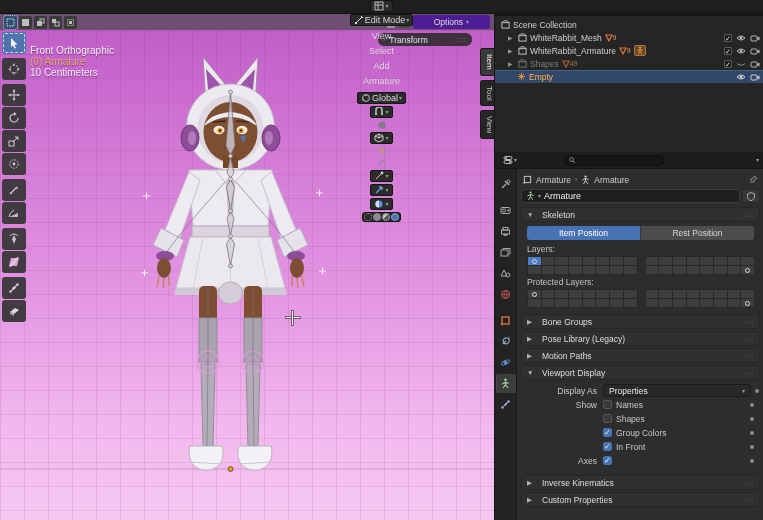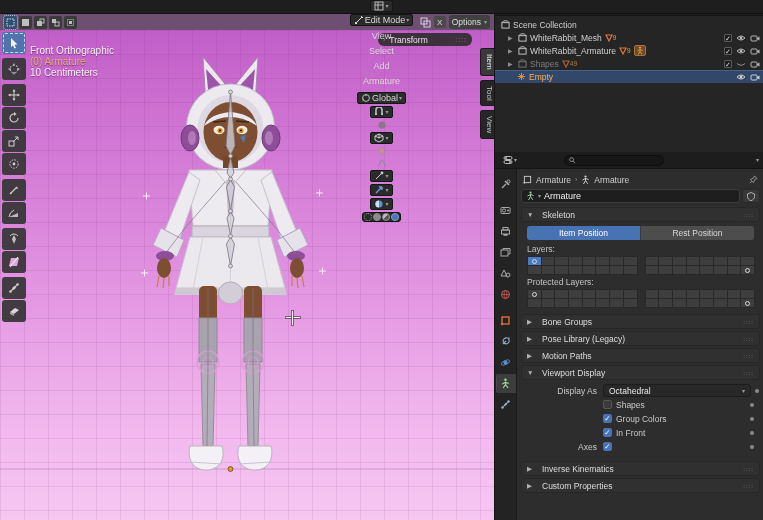--- a/index.html
+++ b/index.html
@@ -26,21 +26,21 @@
 
   
   .toolsettings { position:absolute; left:0; top:14px; width:494px; height:16px;
     background:#6d4f71; display:flex; align-items:center; padding:0 4px; gap:2px; z-index:25; }
   .ts-right { margin-left:auto; display:flex; align-items:center; gap:3px; }
   .ts-ico { width:13px; height:13px; background:#3a3a3a; border-radius:2px;
     display:flex; align-items:center; justify-content:center; }
   .ts-ico.active { background:#31506e; outline:1px dotted #9dbbe8; }
   .ts-x { width:12px; height:12px; background:#4a4a4a; border-radius:2px; color:#ddd;
     font-size:8px; display:flex; align-items:center; justify-content:center; }
-  .options-btn { background:#404040; border-radius:3px; height:14px; padding:0 3px;
+  .options-btn { background:#4c1d95; border-radius:3px; height:14px; padding:0 21px;
     font-size:8.5px; color:#ddd; display:flex; align-items:center; gap:3px; }
 
   
   .viewport { position:absolute; left:0; top:30px; width:494px; height:490px; overflow:hidden;
     background:
       repeating-linear-gradient(to right, rgba(110,30,110,0.10) 0 1px, transparent 1px 24px),
       repeating-linear-gradient(to bottom, rgba(110,30,110,0.10) 0 1px, transparent 1px 24px),
       linear-gradient(180deg,#c15ec8 0%,#ce72d2 18%,#e294e1 52%,#f2b9ee 82%,#f6c7f1 100%); }
   .char-svg { position:absolute; left:0; top:0; }
   .vp-overlay-text { position:absolute; left:30px; top:15px; font-size:10px; line-height:11px;
@@ -875,23 +875,31 @@
         <div class="sect">
           <span class="tri">▼</span>
           <span>Viewport Display</span>
           <span class="drag-dots">::::</span>
         </div>
         <div class="sect-body">
           <div class="vd-row">
             <span class="vd-label">Display As</span>
             <span class="vd-ctrl">
               <span class="dropdown">
-                <span>Octahedral</span>
+                <span>Properties</span>
                 <span class="chev">▾</span>
               </span>
+              <span class="anim-dot"></span>
+            </span>
+          </div>
+          <div class="vd-row">
+            <span class="vd-label">Show</span>
+            <span class="vd-ctrl">
+              <span class="checkbox"></span>
+              <span>Names</span>
               <span class="anim-dot"></span>
             </span>
           </div>
           <div class="vd-row">
             <span class="vd-label"></span>
             <span class="vd-ctrl">
               <span class="checkbox"></span>
               <span>Shapes</span>
               <span class="anim-dot"></span>
             </span>

